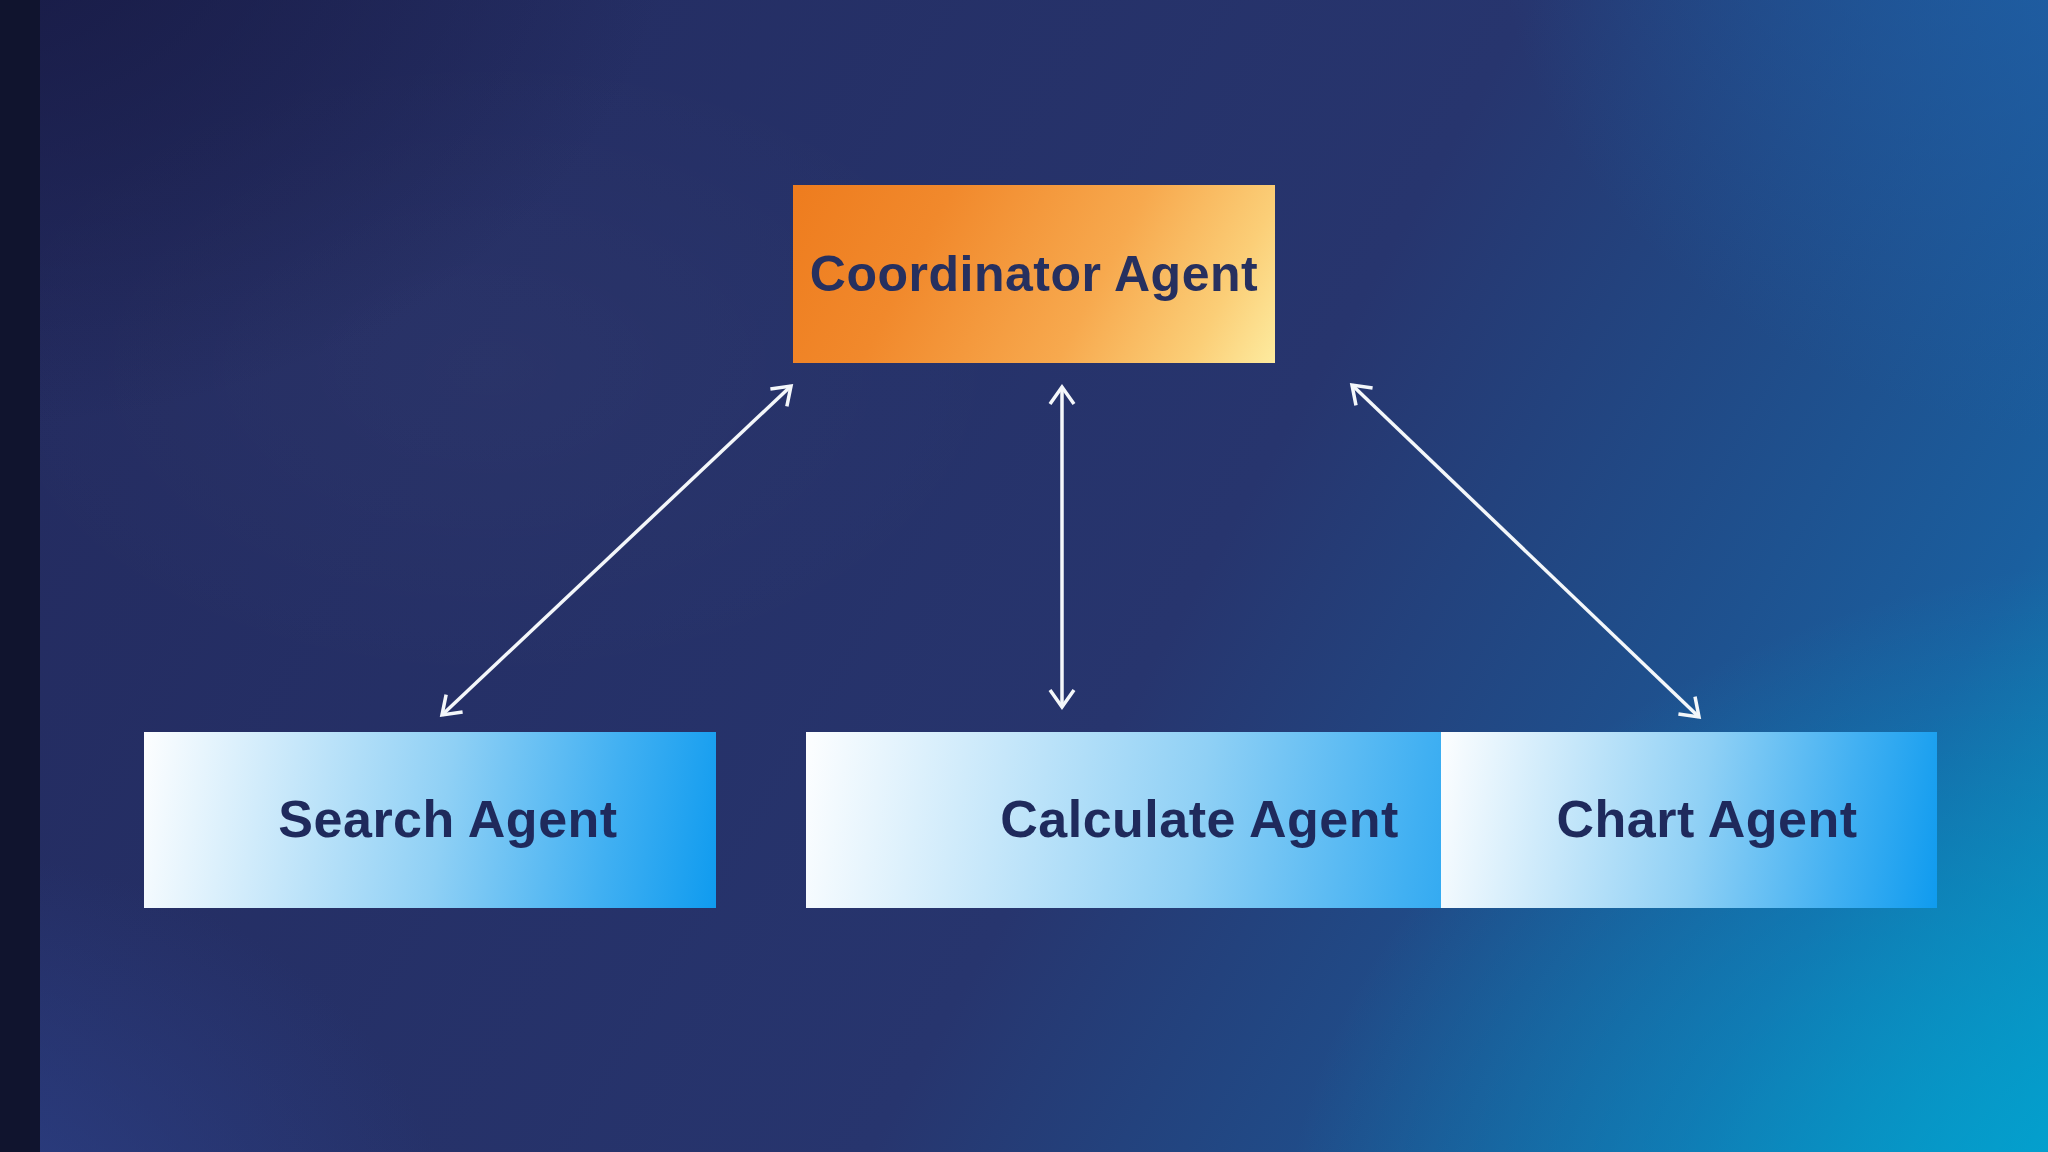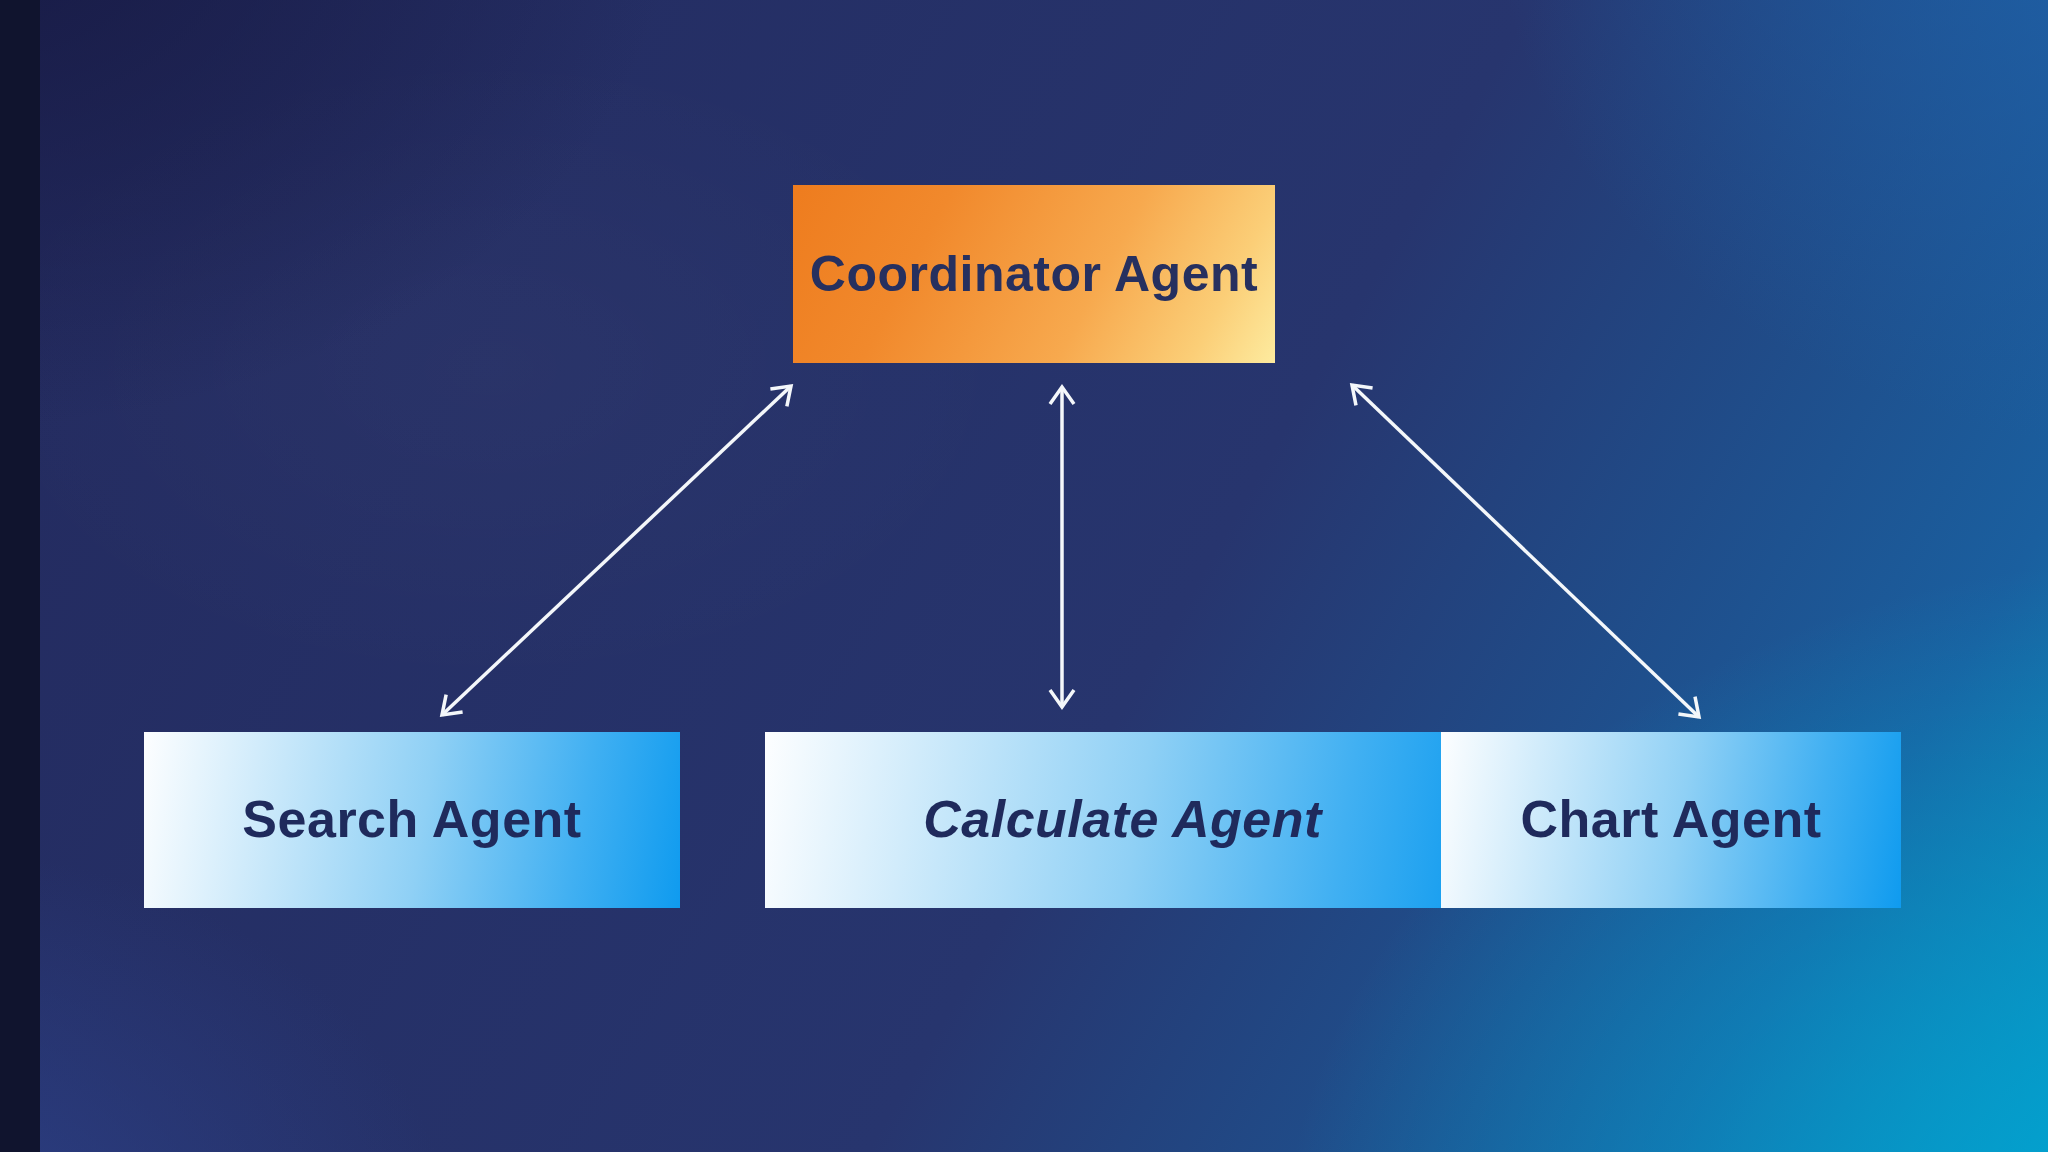--- a/index.html
+++ b/index.html
@@ -47,28 +47,29 @@
   }
   .node-coordinator .label {
     font-size: 50px;
     color: #26305f;
   }
 
   .node-agent {
     top: 732px;
     height: 176px;
     background: linear-gradient(99deg, #fdfeff 0%, #c6e7fa 26%, #8fd0f5 52%, #41b0f2 80%, #0f9bef 100%);
+    padding-left: 36px;
   }
   .node-agent .label {
     font-size: 52px;
     color: #1f2a5c;
   }
 
   .node-search    { left: 104px;  width: 536px; }
-  .node-calculate { left: 725px;  width: 715px; font-style: italic; }
+  .node-calculate { left: 766px;  width: 715px; }
   .node-chart     { left: 1401px; width: 460px; }
 
   svg.edges {
     position: absolute;
     left: 0;
     top: 0;
     width: 2048px;
     height: 1152px;
     pointer-events: none;
   }

